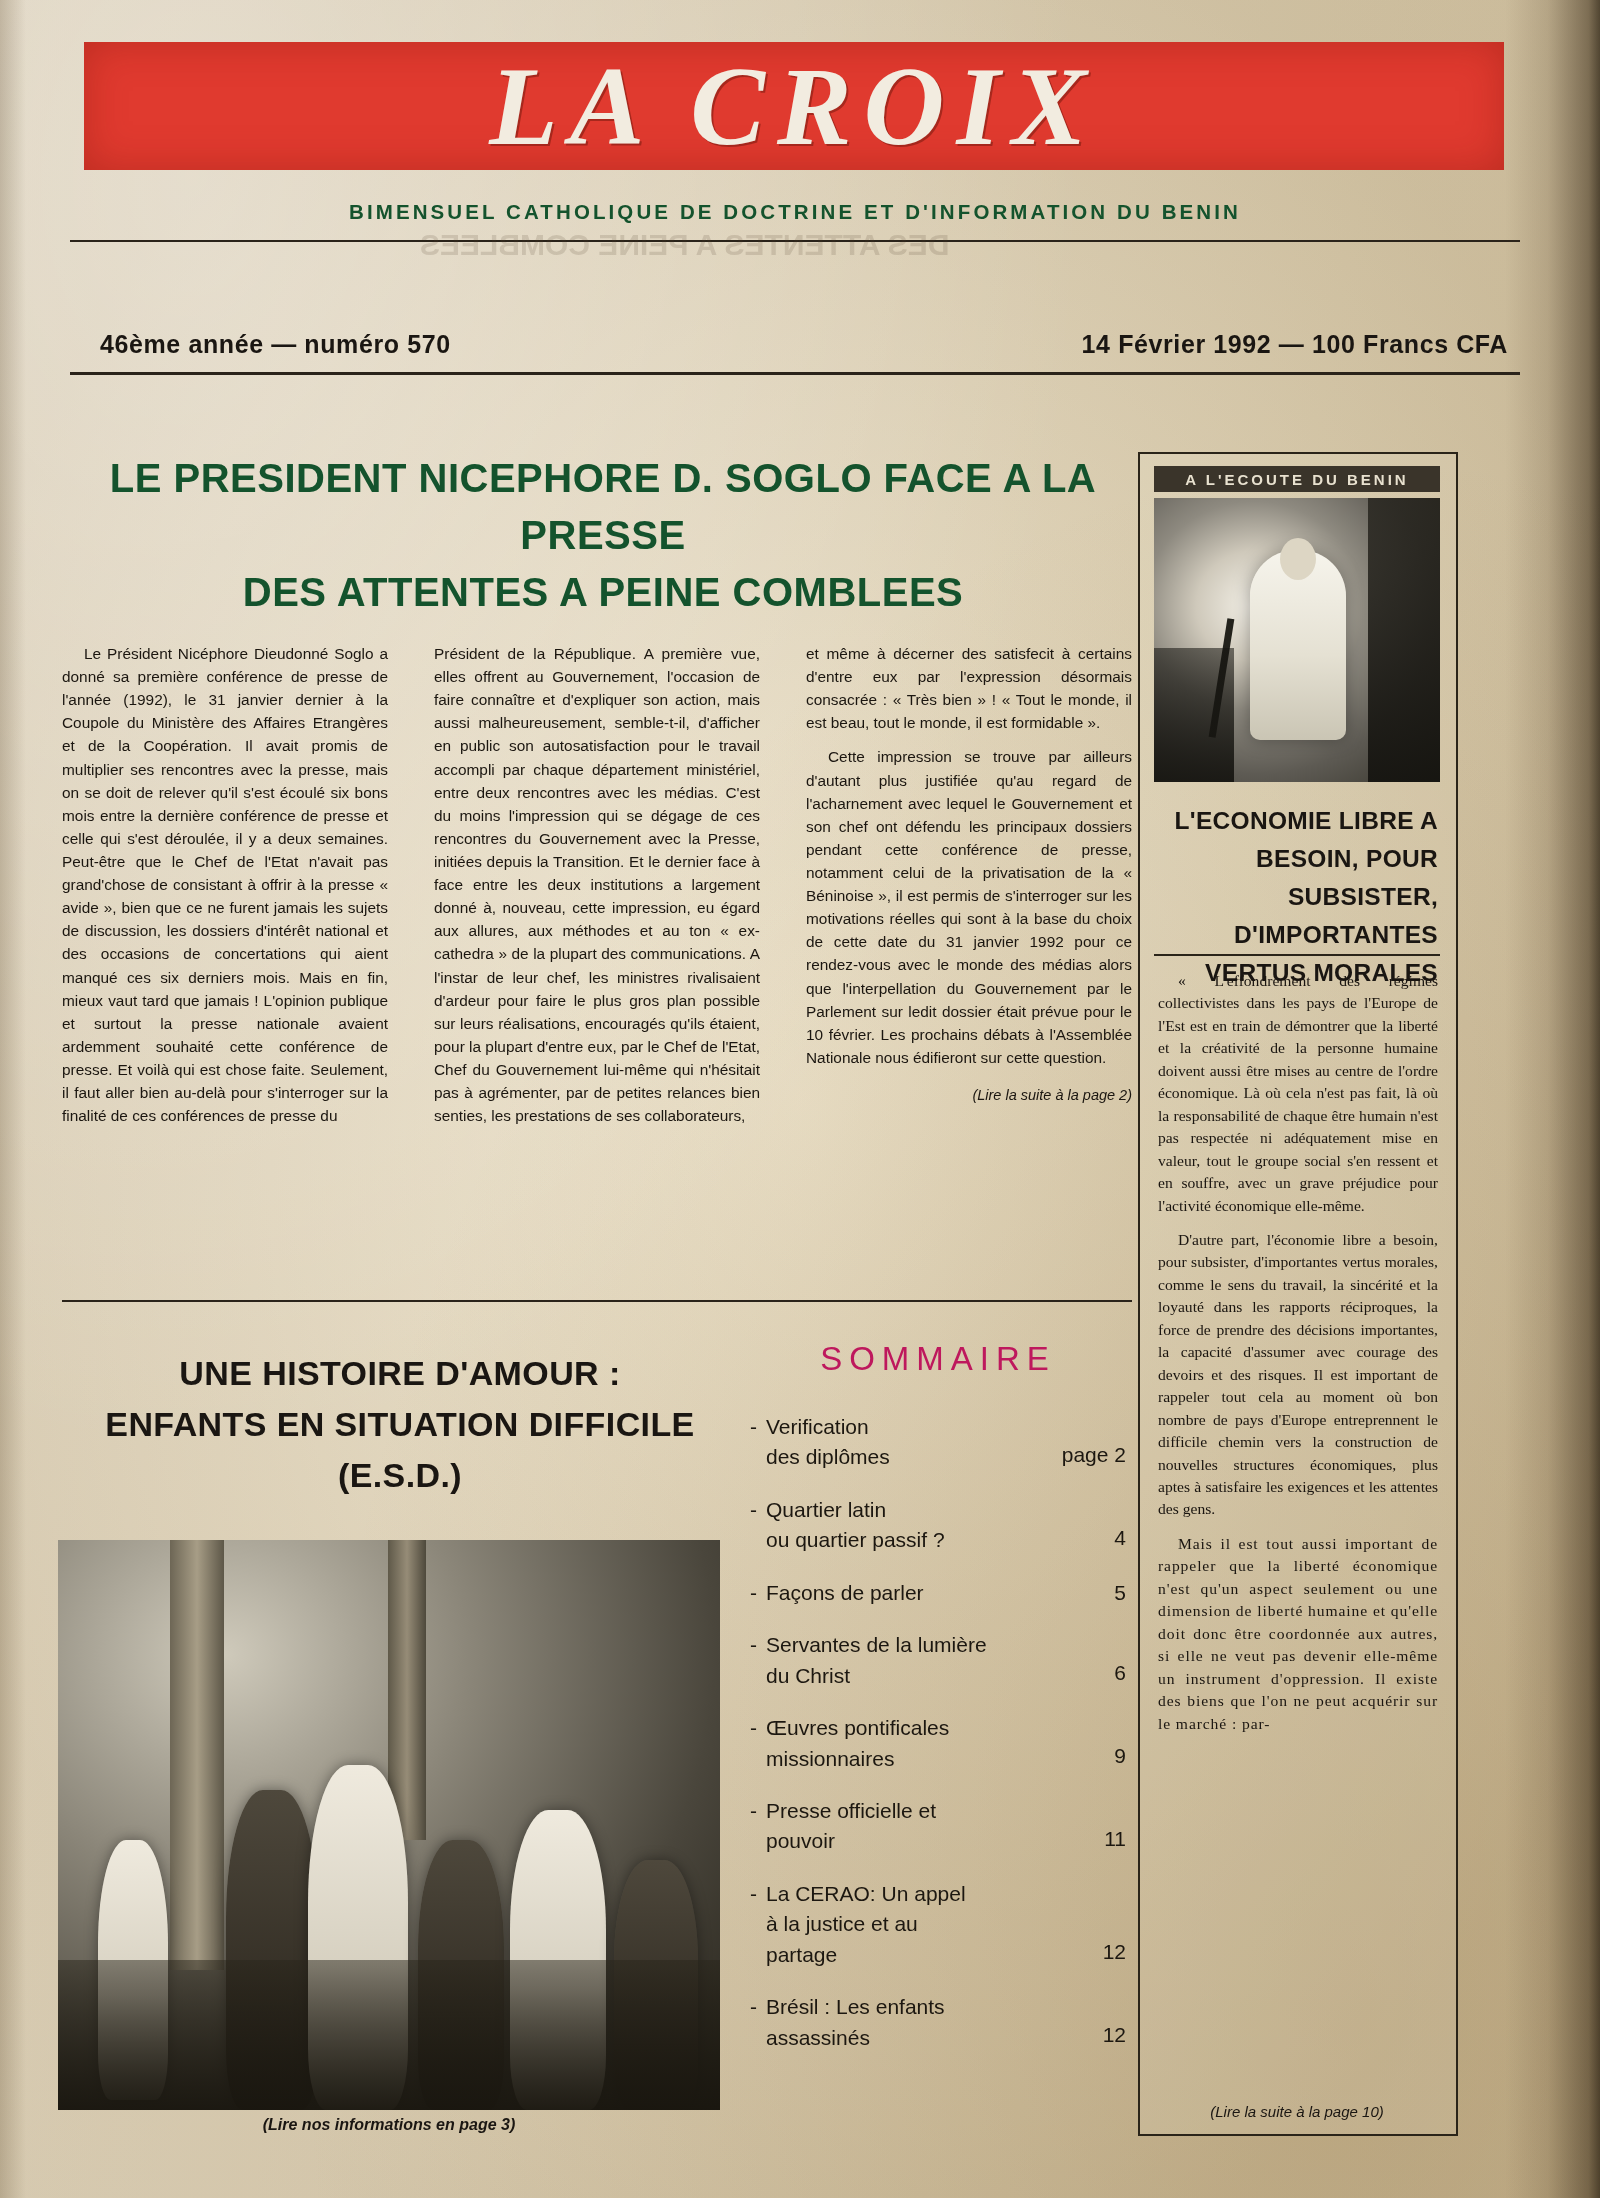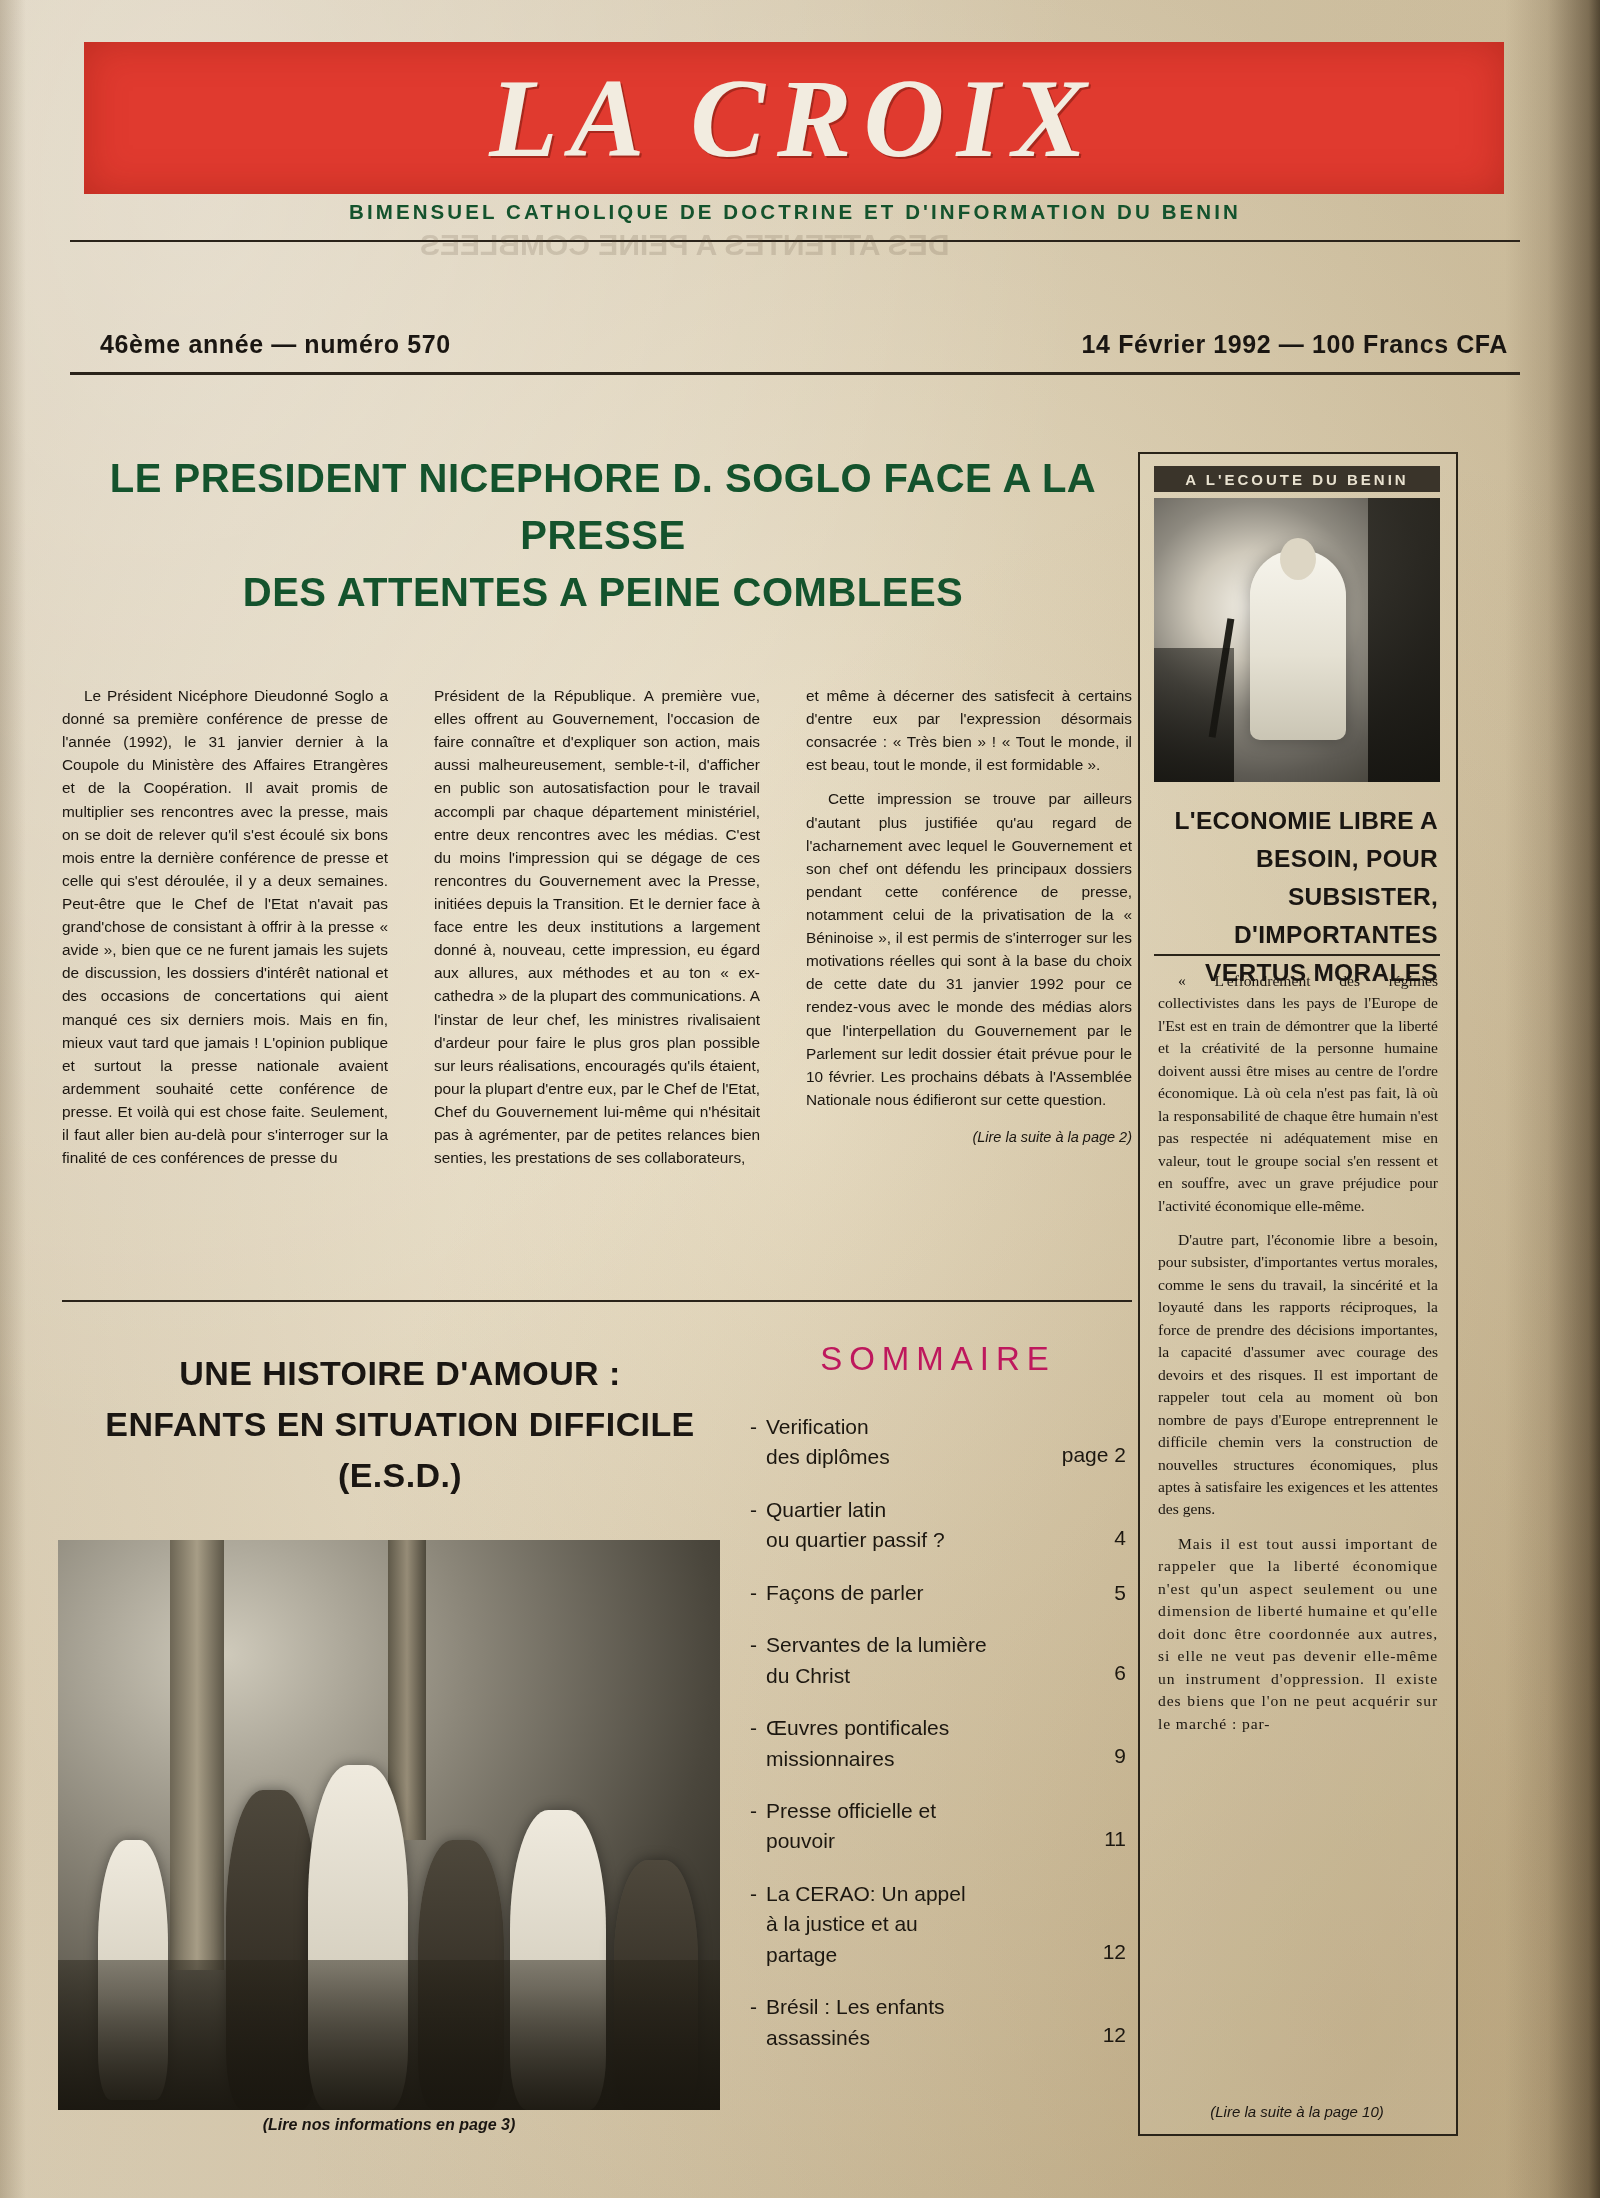--- a/index.html
+++ b/index.html
@@ -42,21 +42,21 @@
   .leftedge {
     position: absolute; top: 0; left: 0; width: 26px; height: 2198px;
     background: linear-gradient(to left, rgba(90,70,40,0) 0%, rgba(90,70,40,0.25) 100%);
     z-index: 6; pointer-events: none;
   }
 
   
   .masthead {
     position: absolute;
     left: 84px; top: 42px;
-    width: 1420px; height: 152px;
+    width: 1420px; height: 128px;
     background: #e03a2f;
     box-shadow: inset 0 0 40px rgba(120,20,10,0.35);
   }
   .masthead-title {
     position: absolute;
     left: 0; top: 0; width: 100%; height: 100%;
     display: flex; align-items: center; justify-content: center;
     font-family: "Liberation Serif", serif;
     font-style: italic;
     font-weight: bold;
@@ -103,21 +103,20 @@
   }
   .headline .l2 { display:block; }
 
   
   .cols {
     position: absolute;
     left: 62px; top: 642px;
     width: 1070px;
     display: flex;
     gap: 46px;
-    margin-top: 42px;
   }
   .col {
     width: 336px;
     font-size: 15.4px;
     line-height: 1.5;
     text-align: justify;
     color: #1b1610;
     hyphens: auto;
   }
   .col p { margin: 0 0 11px 0; text-indent: 22px; }

